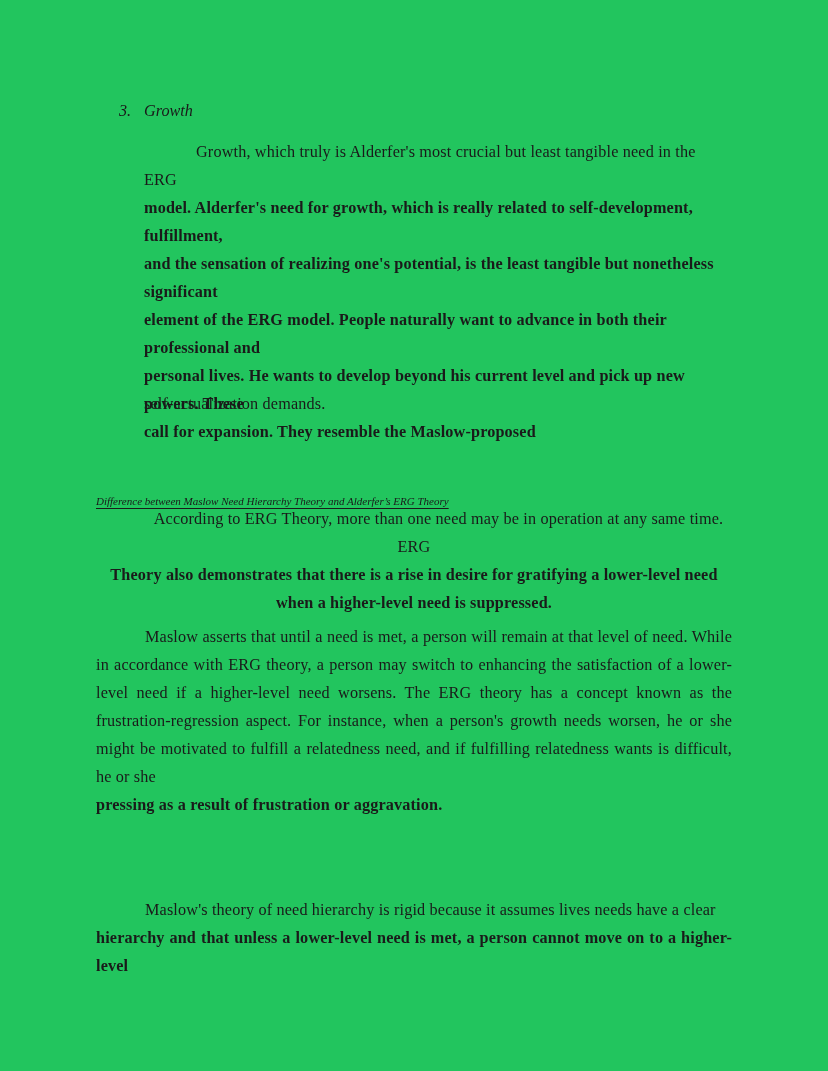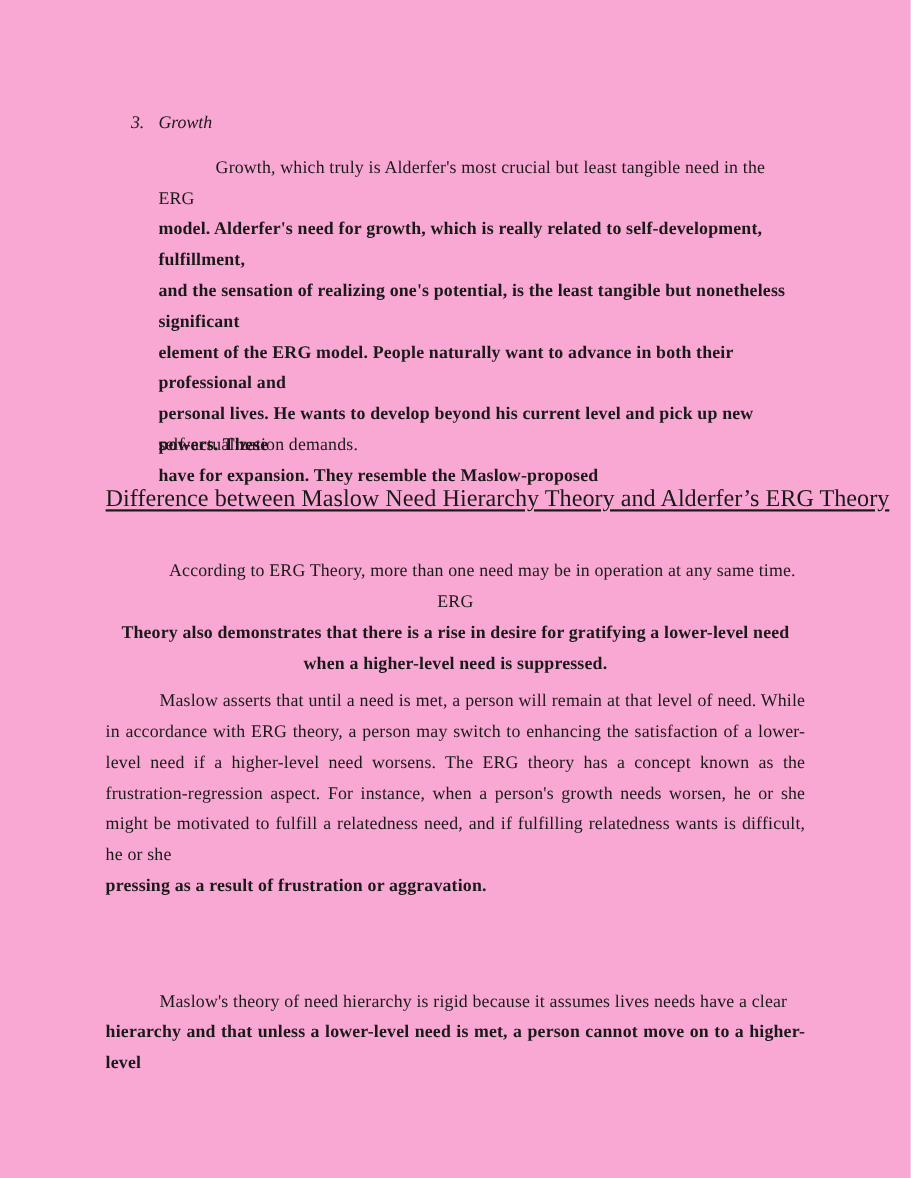--- a/index.html
+++ b/index.html
@@ -8,21 +8,21 @@
     background: #ffffff;
   }
   body {
     font-family: "Liberation Serif", "DejaVu Serif", serif;
     color: #1a1a1a;
   }
   .page {
     position: relative;
     width: 828px;
     height: 1071px;
-    background: #f9a8d4;
+    background: #22c55e;
     overflow: hidden;
   }
   
   .content {
     position: absolute;
     left: 96px;
     top: 0;
     width: 636px;
   }
   .line-block {
@@ -57,24 +57,25 @@
   .orphan-line {
     position: absolute;
     left: 48px;
     top: 390px;
     width: 588px;
   }
   
   .section-heading {
     position: absolute;
     left: 0;
-    top: 441px;
+    top: 489px;
     width: 636px;
-    font-size: 22px;
+    font-size: 11px;
     line-height: 24px;
+    font-style: italic;
     text-decoration: underline;
     text-underline-offset: 3px;
     white-space: nowrap;
   }
   
   .para {
     position: absolute;
     left: 0;
     width: 636px;
     text-indent: 49px;
@@ -101,21 +102,21 @@
     <div class="numbered-item">
       <span class="num">3.</span><span>Growth</span>
     </div>
 
     <div class="sub-block line-block">
       <span>Growth, which truly is Alderfer's most crucial but least tangible need in the ERG</span>
       <span class="brk">model. Alderfer's need for growth, which is really related to self-development, fulfillment,</span>
       <span class="brk">and the sensation of realizing one's potential, is the least tangible but nonetheless significant</span>
       <span class="brk">element of the ERG model. People naturally want to advance in both their professional and</span>
       <span class="brk">personal lives. He wants to develop beyond his current level and pick up new powers. These</span>
-      <span class="brk">have for expansion. They resemble the Maslow-proposed</span>
+      <span class="brk">call for expansion. They resemble the Maslow-proposed</span>
     </div>
 
     <div class="orphan-line line-block">self-actualization demands.</div>
 
     <div class="section-heading">Difference between Maslow Need Hierarchy Theory and Alderfer’s ERG Theory</div>
 
     <div class="para flow line-block p-according">
       <span>According to ERG Theory, more than one need may be in operation at any same time. ERG</span>
       <span class="brk">Theory also demonstrates that there is a rise in desire for gratifying a lower-level need</span>
       <span class="brk">when a higher-level need is suppressed.</span>

